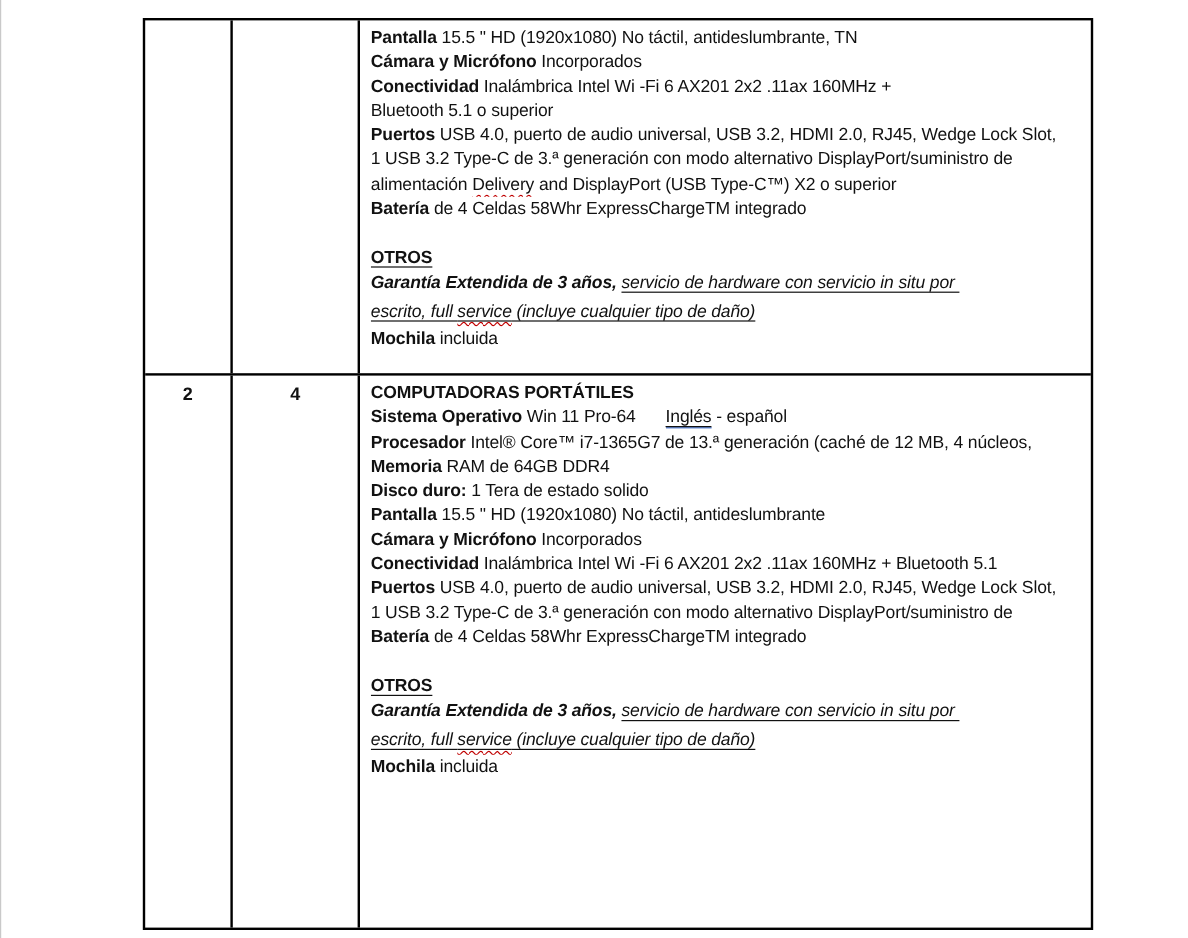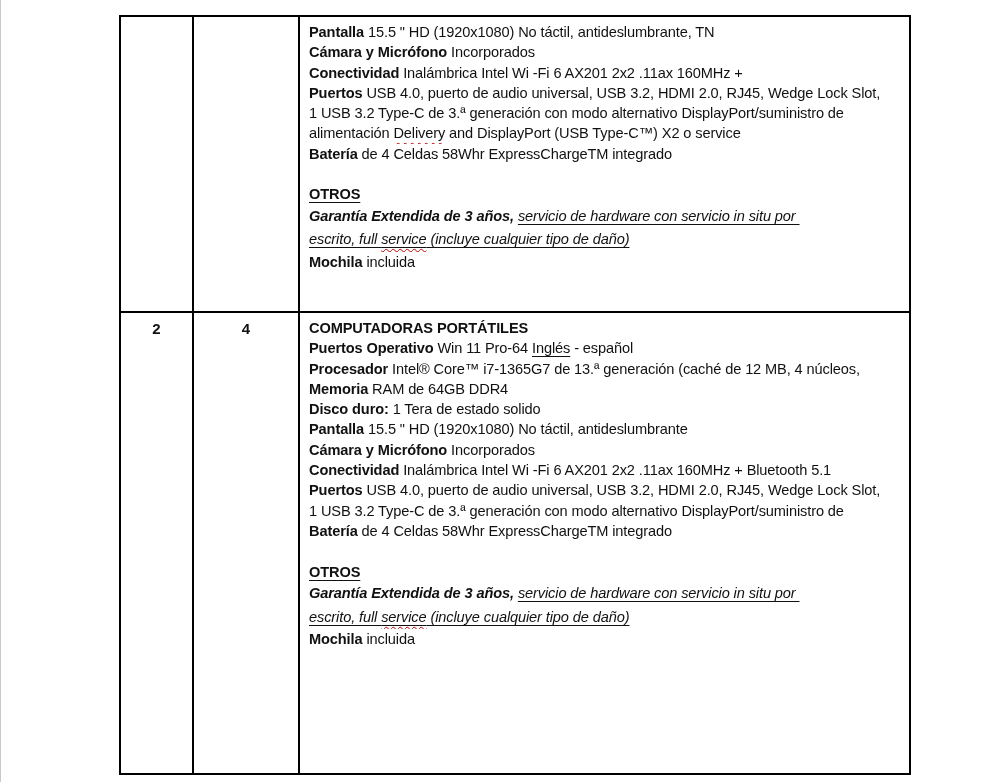--- a/index.html
+++ b/index.html
@@ -96,53 +96,55 @@
   }
   .sq {
     text-decoration-line: underline;
     text-decoration-style: wavy;
     text-decoration-color: #C00000;
     text-decoration-thickness: 1.2px;
     text-underline-offset: 3.5px;
   }
   .bl {
     border-bottom: 1.8px solid #3F6EC8;
+    margin-left: 21px;
   }
 </style>
 </head>
 <body>
 
 <div class="page">
   <div class="page-edge"></div>
   <div class="doc-table" id="doc-table">
       <div class="trow first">
         <div class="cell c1"></div>
         <div class="cell c2"></div>
         <div class="cell c3">
           <div class="line"><span class="b">Pantalla</span><span class=""> 15.5 " HD (1920x1080) No táctil, antideslumbrante, TN</span></div>
           <div class="line"><span class="b">Cámara y Micrófono</span><span class=""> Incorporados</span></div>
           <div class="line"><span class="b">Conectividad</span><span class=""> Inalámbrica Intel Wi -Fi 6 AX201 2x2 .11ax 160MHz +</span></div>
+          <div class="line"><span class="">Bluetooth 5.1 o superior</span></div>
           <div class="line"><span class="b">Puertos</span><span class=""> USB 4.0, puerto de audio universal, USB 3.2, HDMI 2.0, RJ45, Wedge Lock Slot,</span></div>
           <div class="line"><span class="">1 USB 3.2 Type-C de 3.ª generación con modo alternativo DisplayPort/suministro de</span></div>
-          <div class="line"><span class="">alimentación </span><span class="sq">Delivery</span><span class=""> and DisplayPort (USB Type-C™) X2 o service</span></div>
+          <div class="line"><span class="">alimentación </span><span class="sq">Delivery</span><span class=""> and DisplayPort (USB Type-C™) X2 o superior</span></div>
           <div class="line"><span class="b">Batería</span><span class=""> de 4 Celdas 58Whr ExpressChargeTM integrado</span></div>
           <div class="line blank"></div>
           <div class="line"><span class="b u">OTROS</span></div>
           <div class="line tall"><span class="b">Garantía Extendida de 3 años,</span><span class=""> </span><span class="u">servicio de hardware con servicio in situ por </span></div>
           <div class="line tall"><span class="u">escrito, full </span><span class="u"><span class="sq">service</span></span><span class="u"> (incluye cualquier tipo de daño)</span></div>
           <div class="line"><span class="b">Mochila</span><span class=""> incluida</span></div>
           <div class="line blank"></div>
         </div>
       </div>
       <div class="trow second">
         <div class="cell c1">2</div>
         <div class="cell c2">4</div>
         <div class="cell c3">
           <div class="line"><span class="b">COMPUTADORAS PORTÁTILES</span></div>
-          <div class="line"><span class="b">Puertos Operativo</span><span class=""> Win 11 Pro-64 </span><span class="u bl">Inglés</span><span class=""> - español</span></div>
+          <div class="line"><span class="b">Sistema Operativo</span><span class=""> Win 11 Pro-64 </span><span class="u bl">Inglés</span><span class=""> - español</span></div>
           <div class="line"><span class="b">Procesador</span><span class=""> Intel® Core™ i7-1365G7 de 13.ª generación (caché de 12 MB, 4 núcleos,</span></div>
           <div class="line"><span class="b">Memoria</span><span class=""> RAM de 64GB DDR4</span></div>
           <div class="line"><span class="b">Disco duro:</span><span class=""> 1 Tera de estado solido</span></div>
           <div class="line"><span class="b">Pantalla</span><span class=""> 15.5 " HD (1920x1080) No táctil, antideslumbrante</span></div>
           <div class="line"><span class="b">Cámara y Micrófono</span><span class=""> Incorporados</span></div>
           <div class="line"><span class="b">Conectividad</span><span class=""> Inalámbrica Intel Wi -Fi 6 AX201 2x2 .11ax 160MHz + Bluetooth 5.1</span></div>
           <div class="line"><span class="b">Puertos</span><span class=""> USB 4.0, puerto de audio universal, USB 3.2, HDMI 2.0, RJ45, Wedge Lock Slot,</span></div>
           <div class="line"><span class="">1 USB 3.2 Type-C de 3.ª generación con modo alternativo DisplayPort/suministro de</span></div>
           <div class="line"><span class="b">Batería</span><span class=""> de 4 Celdas 58Whr ExpressChargeTM integrado</span></div>
           <div class="line blank"></div>

